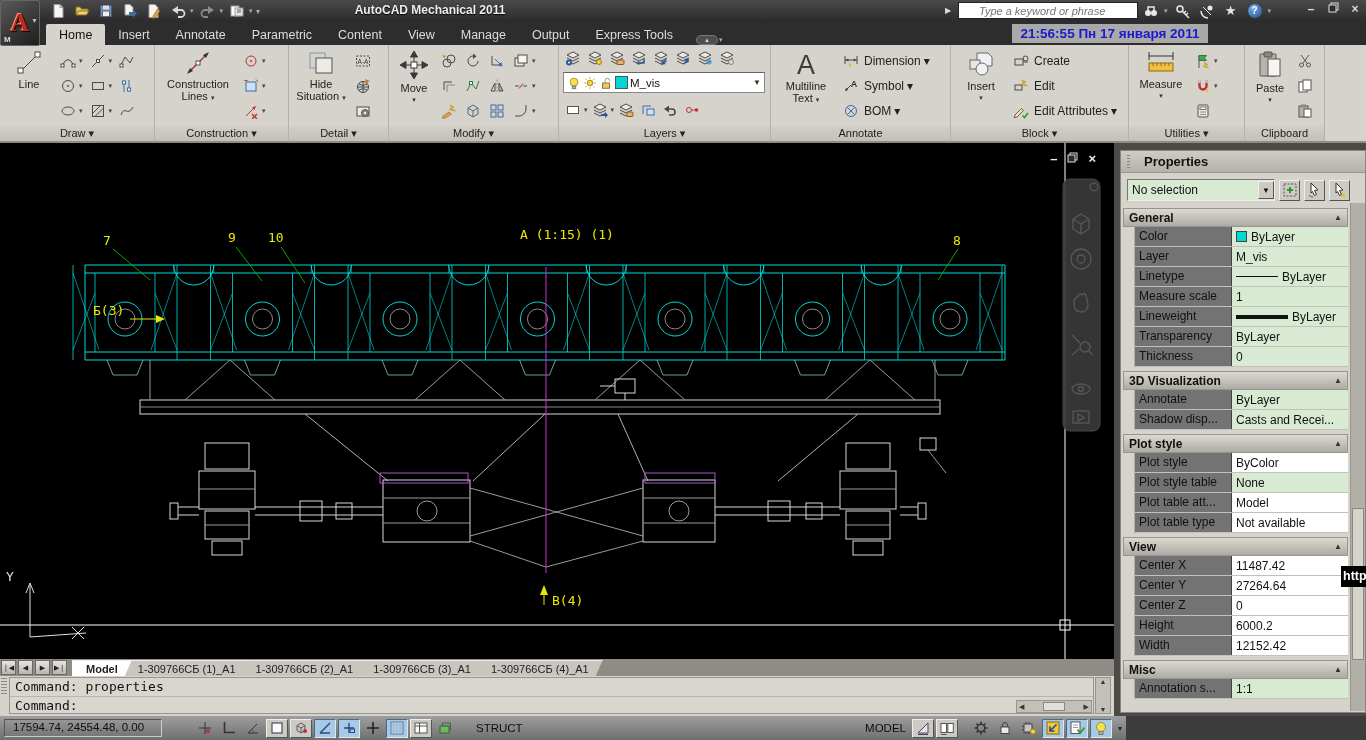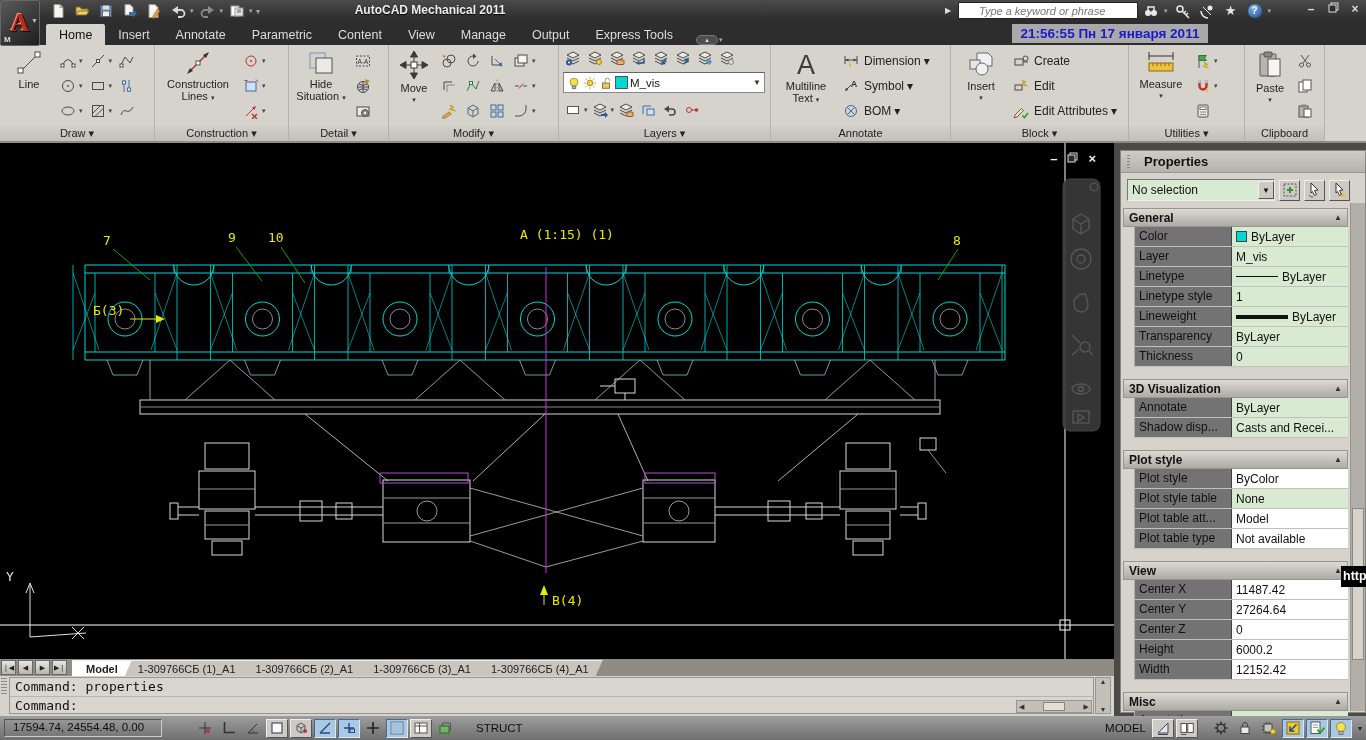--- a/index.html
+++ b/index.html
@@ -60,37 +60,37 @@
   
   .cmdwin{position:absolute;left:0;top:676px;width:1114px;height:40px;background:#d6d3cc;z-index:6}
   .cmdgrip{position:absolute;left:1px;top:2px;width:6px;height:18px;background:repeating-linear-gradient(to bottom,#8a8a8a 0 1px,transparent 1px 3px)}
   .cmdinner{position:absolute;left:9px;top:1px;right:20px;bottom:2px;background:#d9d6cf;border:1px solid #98958e;font-family:"DejaVu Sans Mono",monospace;font-size:13px;color:#111}
   .cmdline{height:18px;line-height:18px;padding-left:5px;white-space:pre}
   .cmdline+.cmdline{border-top:1px solid #b8b5ae}
   .cmdvsb{position:absolute;right:3px;top:1px;width:16px;height:37px;background:#c3c0b9;border:1px solid #98958e;display:flex;flex-direction:column;justify-content:space-between;align-items:center;font-size:7px;color:#333}
   .cmdhsb{position:absolute;right:22px;bottom:3px;width:76px;height:13px;background:#c3c0b9;border:1px solid #98958e;display:flex;align-items:center;justify-content:space-between;font-size:7px;color:#333;padding:0 2px}
   .hthumb{width:22px;height:9px;background:#e2dfd8;border:1px solid #8a8780}
   
-  .statusbar{position:absolute;left:0;top:716px;width:1366px;height:24px;background:linear-gradient(#9e9e9e,#6f6f6f);display:flex;align-items:center;padding:0 4px;gap:2px;z-index:30}
+  .statusbar{position:absolute;left:0;top:716px;width:1126px;height:24px;background:linear-gradient(#9e9e9e,#6f6f6f);display:flex;align-items:center;padding:0 4px;gap:2px;z-index:30}
   .coords{width:158px;height:18px;border:1px solid;border-color:#555 #ccc #ccc #555;color:#0e0e0e;font-size:11.5px;padding:1px 8px;white-space:nowrap}
   .stbtn{width:22px;height:19px;display:flex;align-items:center;justify-content:center}
   .stbtn.raised{background:#cdcac3;border:1px solid;border-color:#eee #555 #555 #eee}
   .stbtn.pressed{background:#a8c8e4;border:1px solid;border-color:#4a6a8a #d8e8f4 #d8e8f4 #4a6a8a}
   .structlbl{font-size:11.5px;color:#0e0e0e;margin-left:18px}
   .modellbl{font-size:11.5px;color:#0e0e0e;margin:0 4px 0 auto}
   .stdrop{color:#222;font-size:8px;margin-left:4px}
   
   .palette{position:absolute;left:1120px;top:150px;width:246px;height:563px;background:#d6d3cc;border:1px solid #88857e;z-index:15}
   .palhead{height:22px;display:flex;align-items:center;padding:0 6px;gap:14px;background:linear-gradient(#cfccc5,#b5b2ab);border-bottom:1px solid #98958e;font-weight:bold;font-size:13px;color:#111}
   .pgrip{width:3px;height:14px;background:repeating-linear-gradient(to bottom,#88857e 0 1px,transparent 1px 3px)}
   .paltools{display:flex;align-items:center;gap:4px;padding:6px 4px 4px 6px}
   .pcombo{width:148px;height:22px;background:#d9ead3;border:1px solid;border-color:#777 #eee #eee #777;display:flex;align-items:center;font-size:12px;color:#111;padding-left:4px}
   .pcombo .pdown{margin-left:auto;width:16px;height:18px;background:#cdcac3;border:1px solid;border-color:#eee #555 #555 #eee;font-size:8px;display:flex;align-items:center;justify-content:center}
   .pbtn{width:21px;height:21px;background:#cdcac3;border:1px solid;border-color:#eee #555 #555 #eee;display:flex;align-items:center;justify-content:center}
-  .sec{margin:3px 17px 12px 2px}
+  .sec{margin:3px 17px 4px 2px}
   .sechead{height:19px;background:linear-gradient(#dcd9d2,#aeaba4);border:1px solid #98958e;display:flex;align-items:center;padding:0 5px;font-weight:bold;font-size:12px;color:#111}
   .sechead .tri{margin-left:auto;font-size:8px;color:#333}
   .secrows{margin-left:11px;border-left:1px solid #b0ada6}
   .prow{display:flex;height:20px;border-bottom:1px solid #c3c0b9;font-size:12px}
   .pl{width:97px;background:#737373;color:#111;padding:2px 4px;border-right:1px solid #404040;white-space:nowrap;overflow:hidden}
   .pv{flex:1;background:#fff;color:#111;padding:2.5px 4px;white-space:nowrap;overflow:hidden;display:flex;align-items:center;gap:4px}
   .pv.green{background:#d9ead3}
   .csw{width:11px;height:11px;background:#00d8d8;border:1px solid #444;display:inline-block}
   .ltline{width:42px;height:1px;background:#111;display:inline-block}
   .lwline{width:52px;height:4px;background:#111;display:inline-block}
@@ -1088,21 +1088,21 @@
           <span class="pv green">M_vis</span>
         </div>
       <div class="prow">
           <span class="pl">Linetype</span>
           <span class="pv green">
             <span class="ltline"></span>
             <span>ByLayer</span>
           </span>
         </div>
       <div class="prow">
-          <span class="pl">Linetype style</span>
+          <span class="pl">Measure scale</span>
           <span class="pv green">1</span>
         </div>
       <div class="prow">
           <span class="pl">Lineweight</span>
           <span class="pv green">
             <span class="lwline"></span>
             <span>ByLayer</span>
           </span>
         </div>
       <div class="prow">

